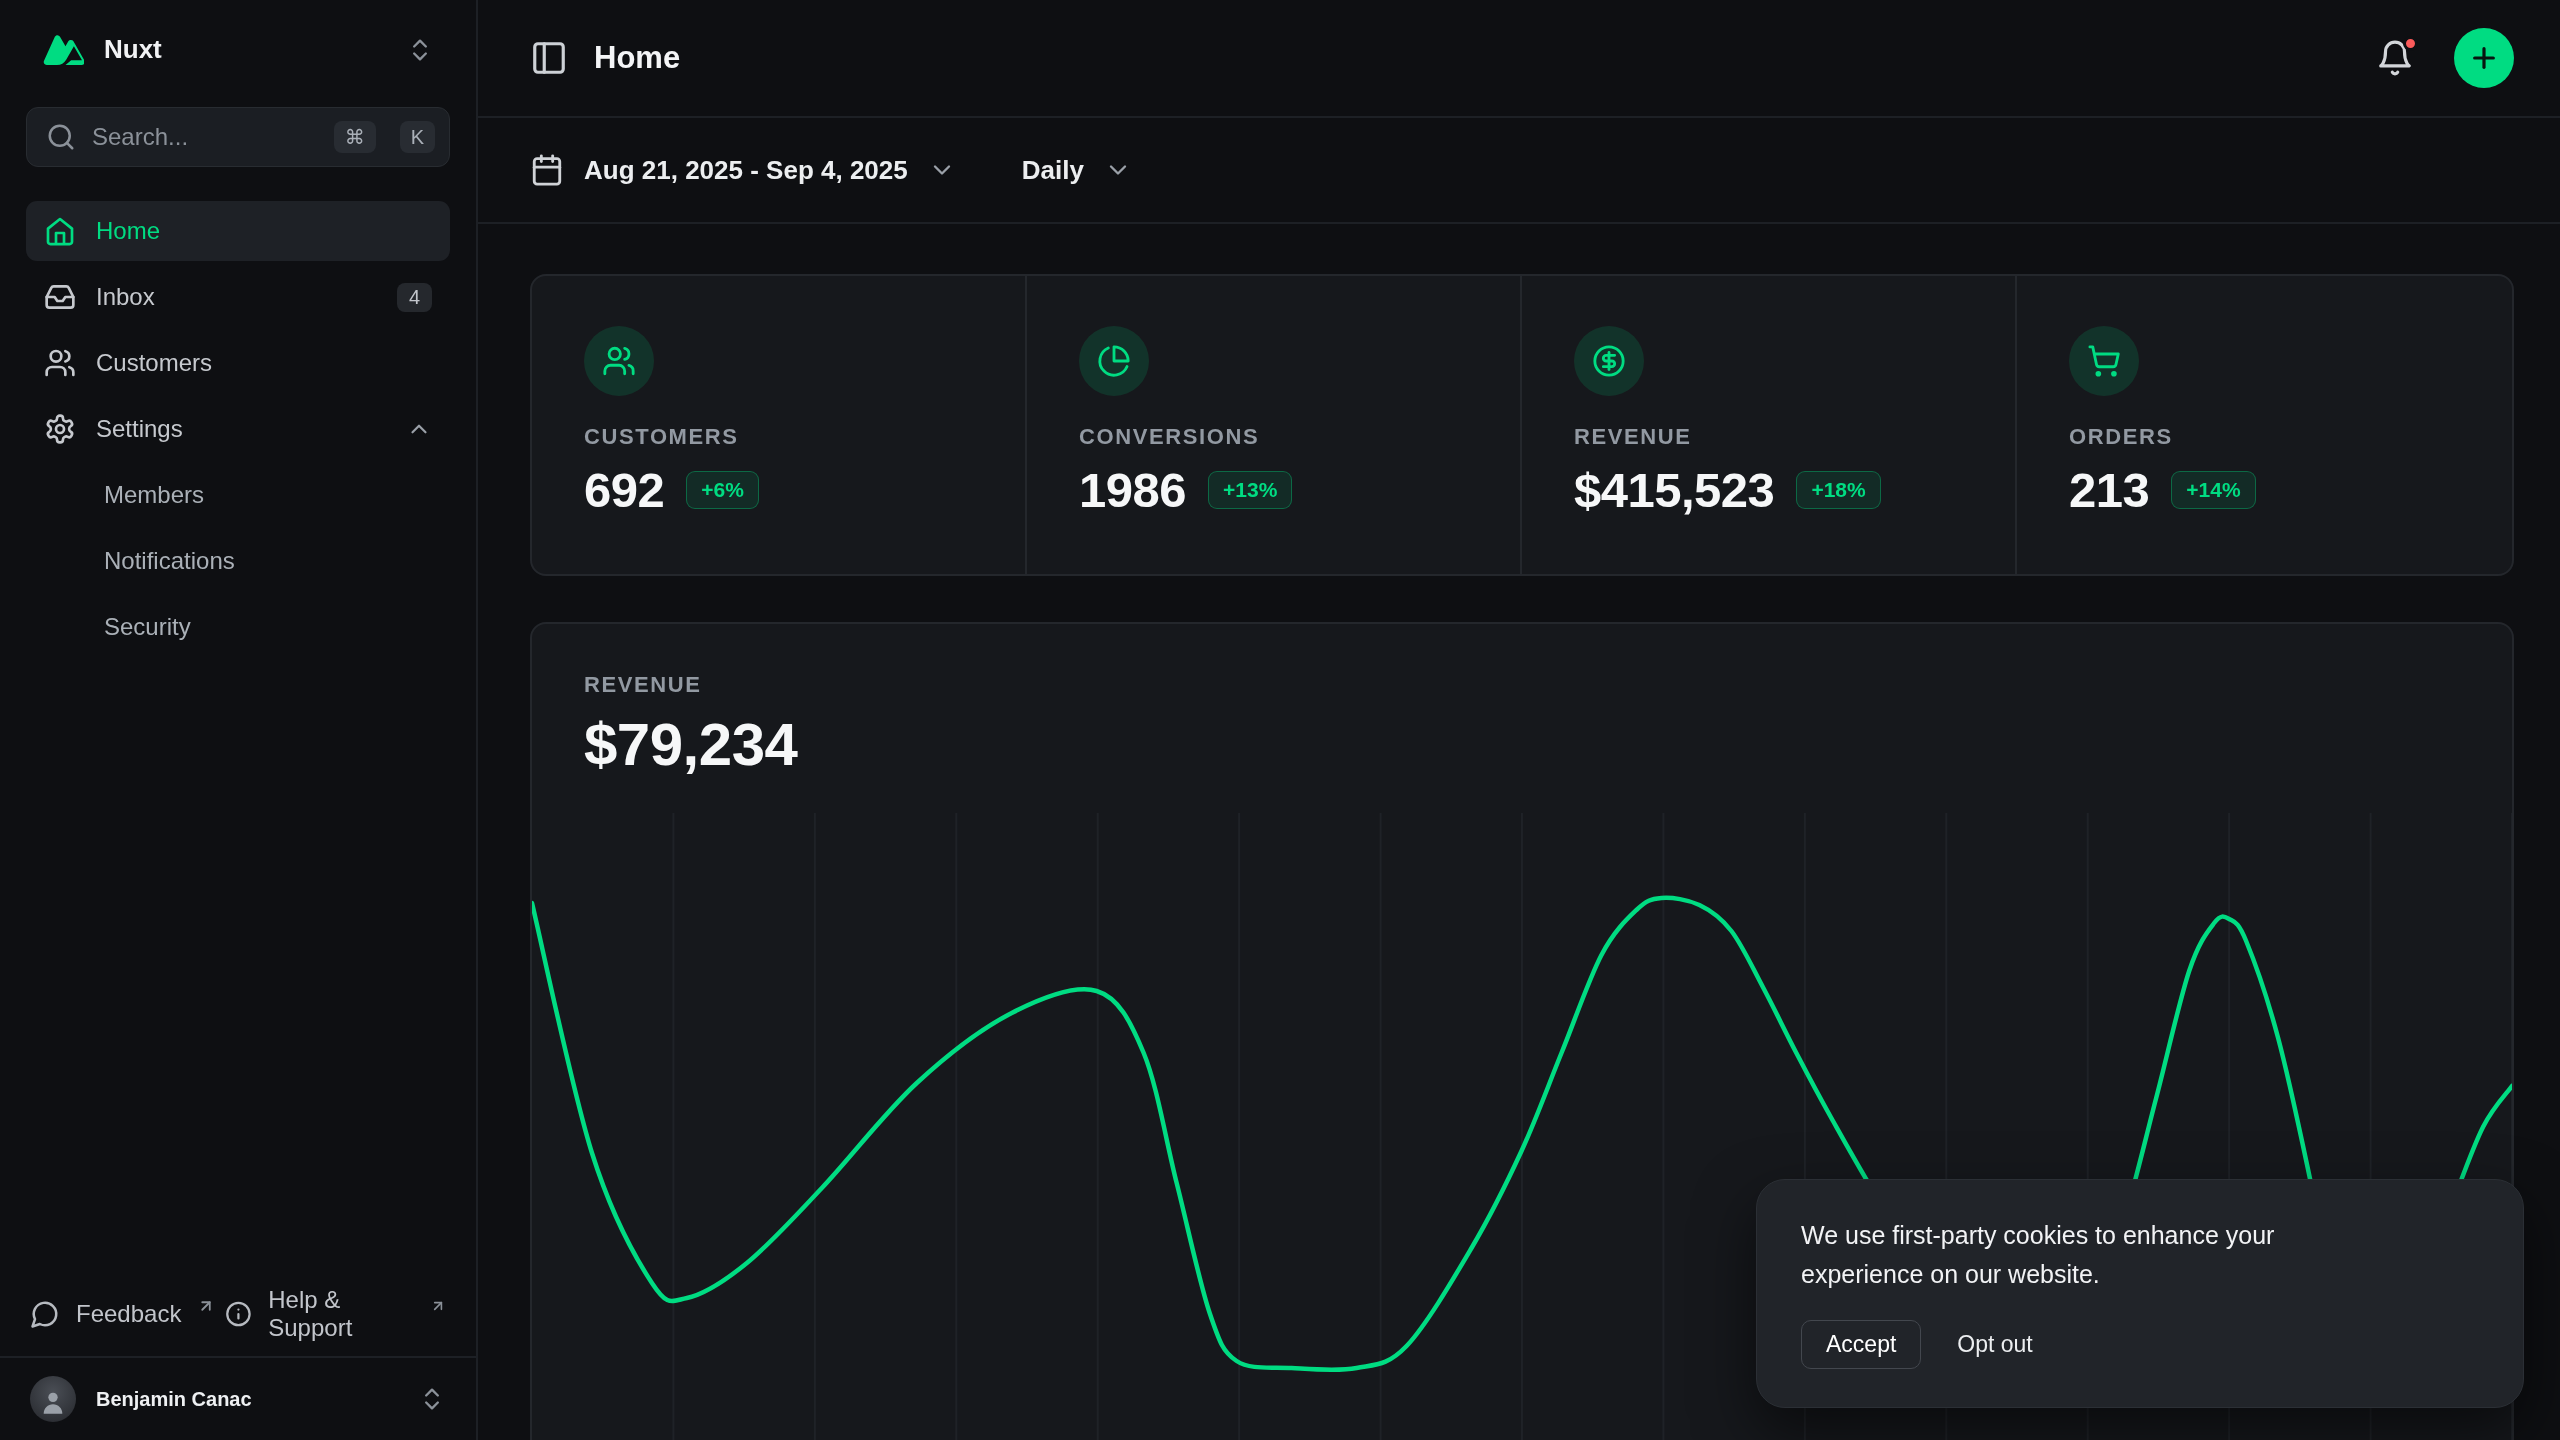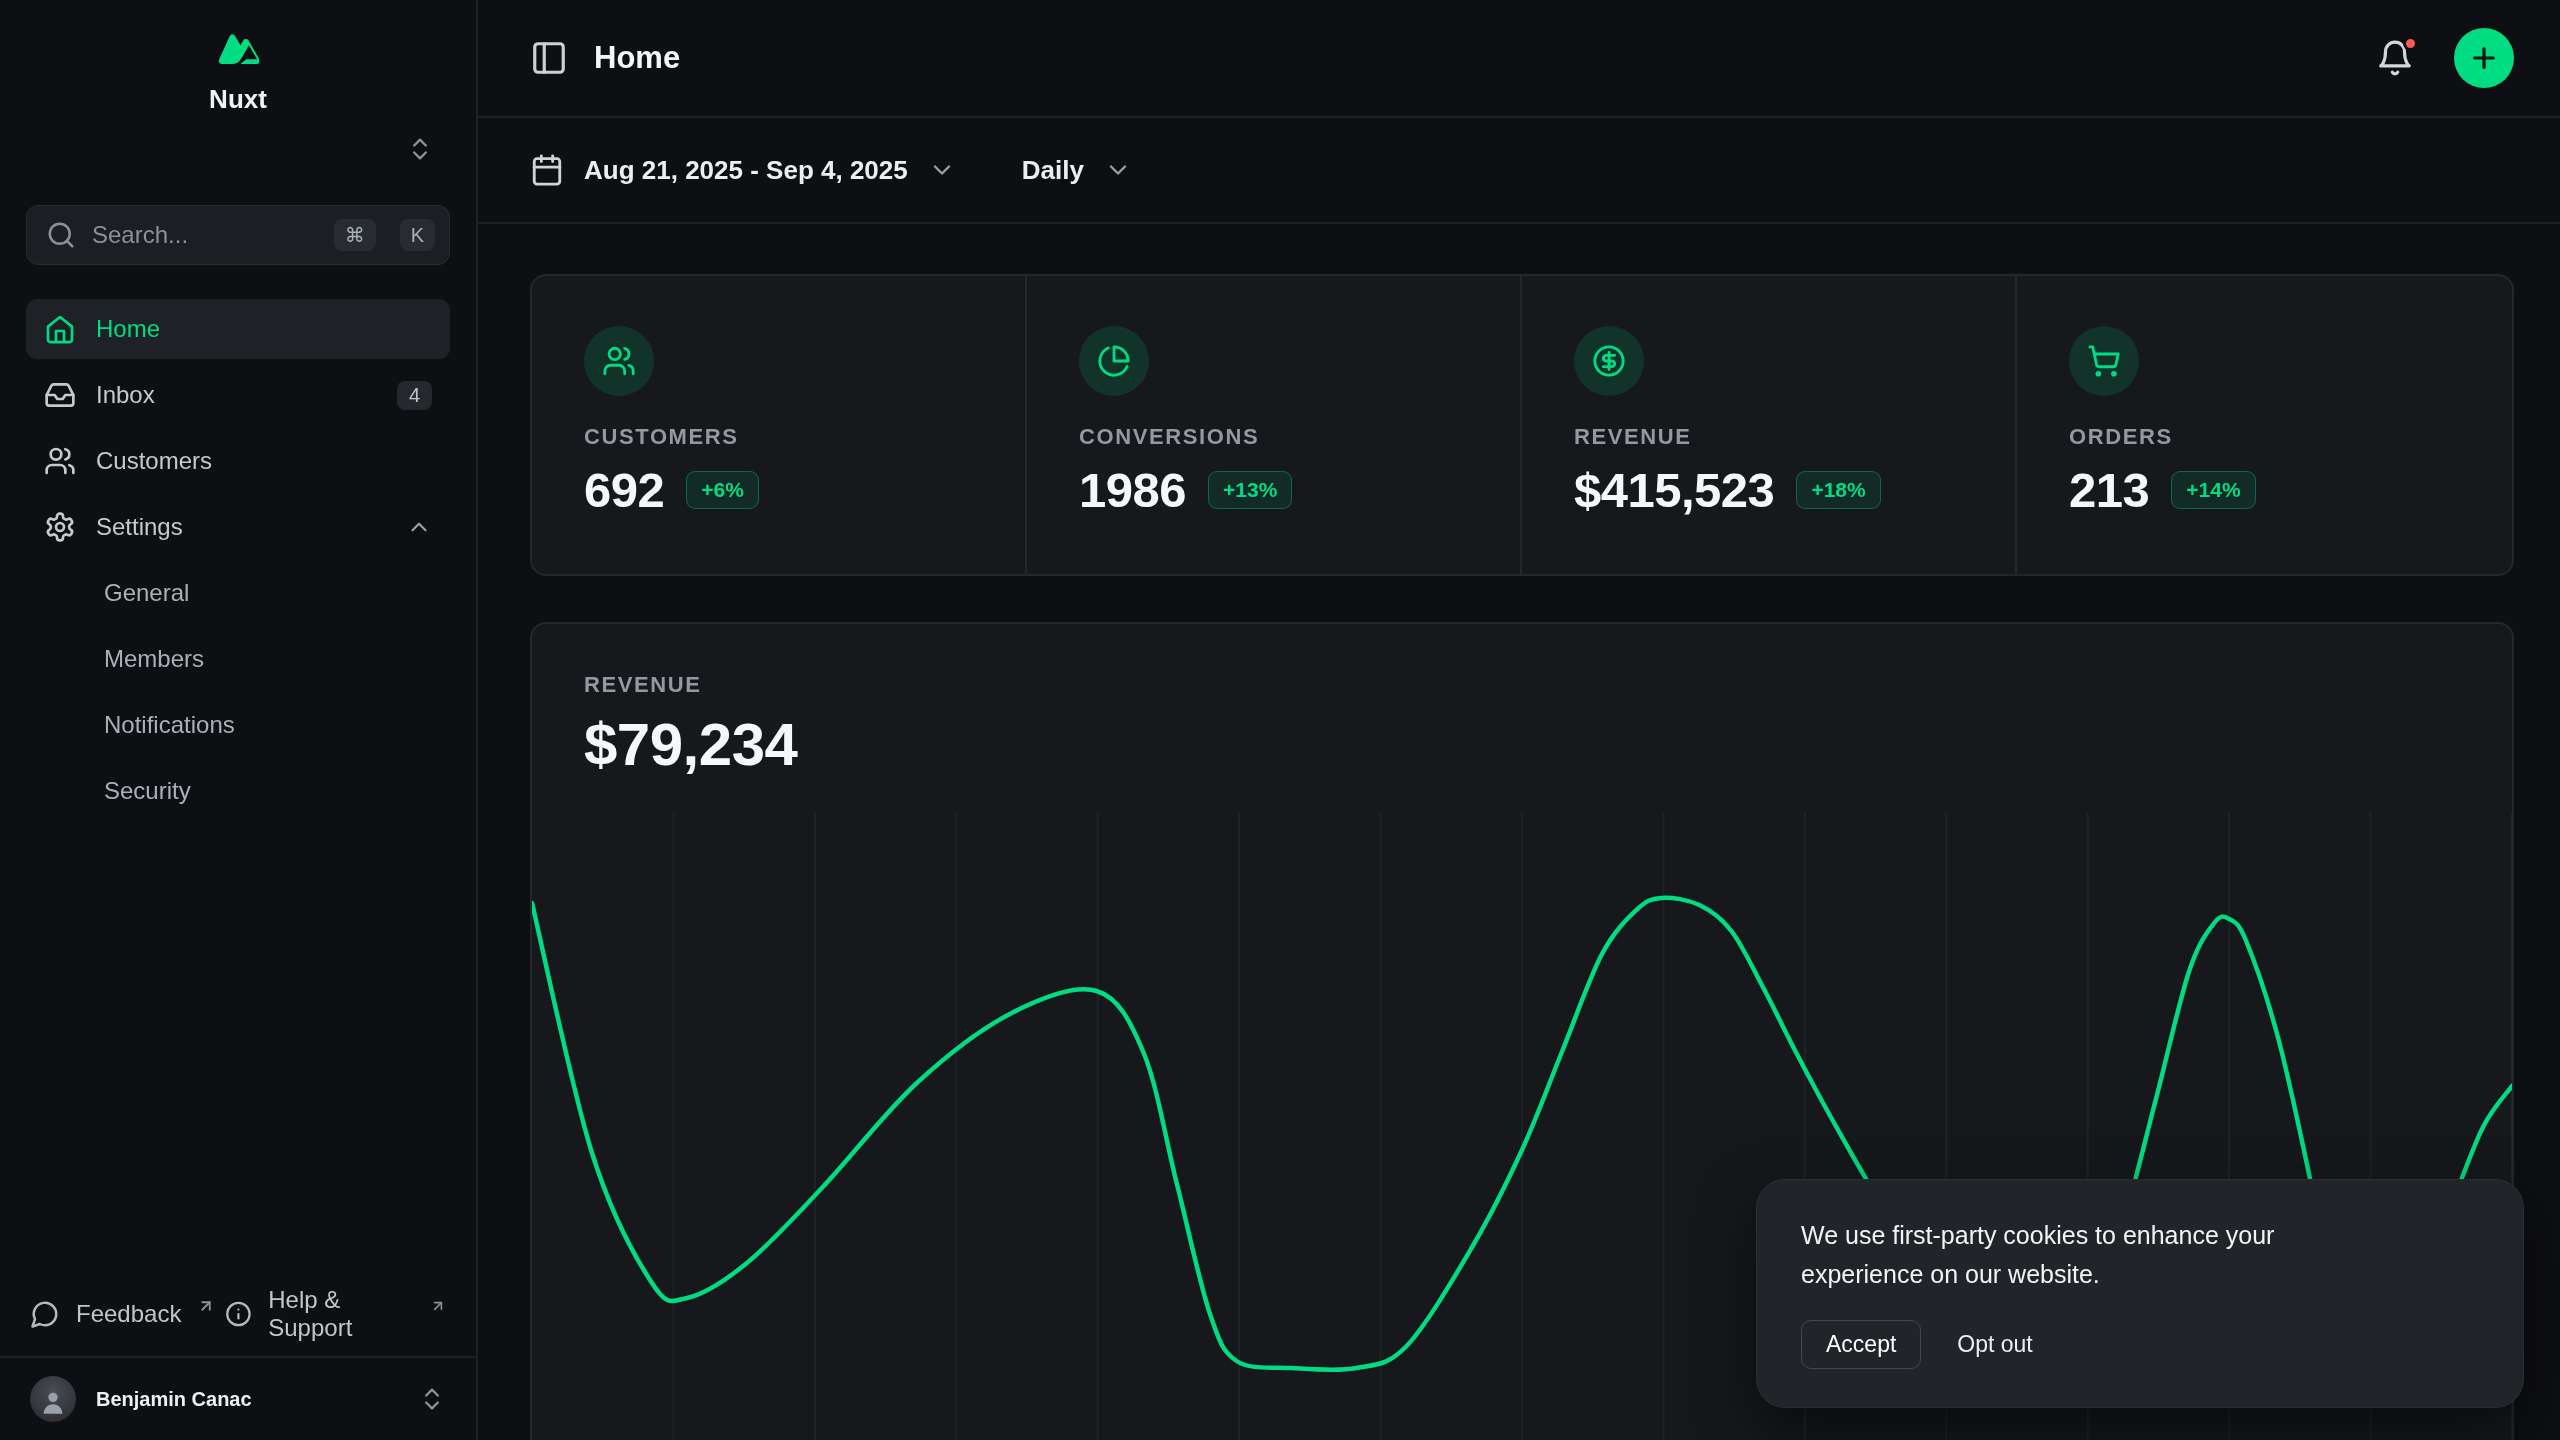--- a/index.html
+++ b/index.html
@@ -16,21 +16,21 @@
   .sidebar {
     width:478px; min-width:478px;
     border-right:2px solid #1d2025;
     display:flex; flex-direction:column;
     background:#0e0f12;
   }
   .sidebar-top { padding:20px 26px 0; }
   .workspace-btn {
     width:100%; display:flex; align-items:center; gap:20px;
     padding:14px 16px; border-radius:12px; background:transparent; border:none;
-    color:#f1f2f4; font-family:inherit; font-size:26px; font-weight:700; cursor:pointer;flex-direction:column;
+    color:#f1f2f4; font-family:inherit; font-size:26px; font-weight:700; cursor:pointer;
   }
   .workspace-btn svg.logo { width:42px; height:30px; flex:0 0 auto; }
   .chevrons { margin-left:auto; color:#8b9199; width:28px; height:28px; }
 
   .search-box {
     margin-top:28px; height:60px;
     background:#1b1e23; border:1.5px solid #282c31; border-radius:12px;
     display:flex; align-items:center; gap:16px; padding:0 14px 0 19px;
     color:#8b9199;
   }
@@ -231,23 +231,20 @@
             <circle cx="12" cy="12" r="3"></circle>
         </svg>
         <span>Settings</span>
         <span class="trail">
           <svg width="26" height="26" viewBox="0 0 24 24" fill="none" stroke="currentColor" stroke-width="2" stroke-linecap="round" stroke-linejoin="round">
             <path d="m18 15-6-6-6 6"></path>
           </svg>
         </span>
       </div>
 
-      <div class="subnav-item">
-        <span>General</span>
-      </div>
       <div class="subnav-item">
         <span>Members</span>
       </div>
       <div class="subnav-item">
         <span>Notifications</span>
       </div>
       <div class="subnav-item">
         <span>Security</span>
       </div>
     </nav>

